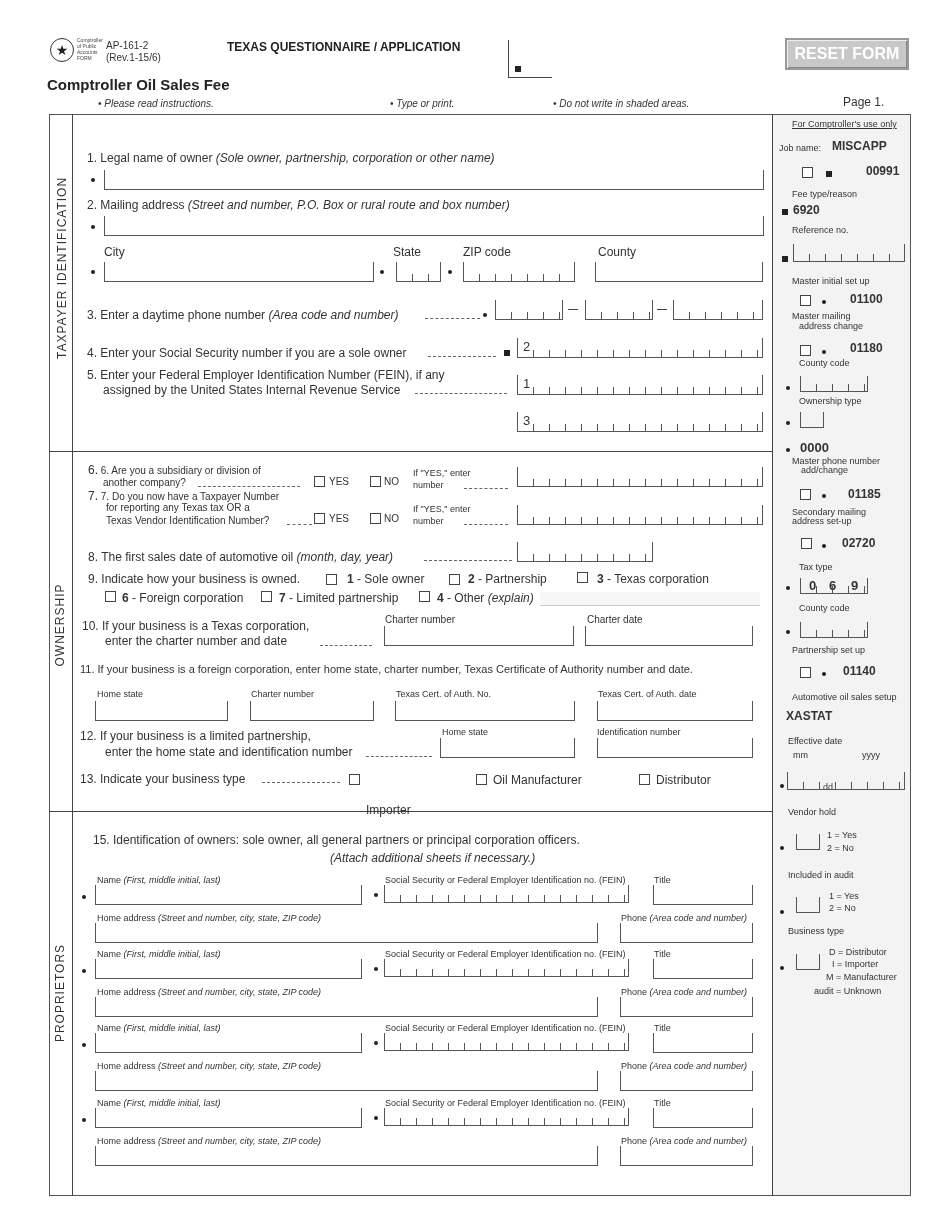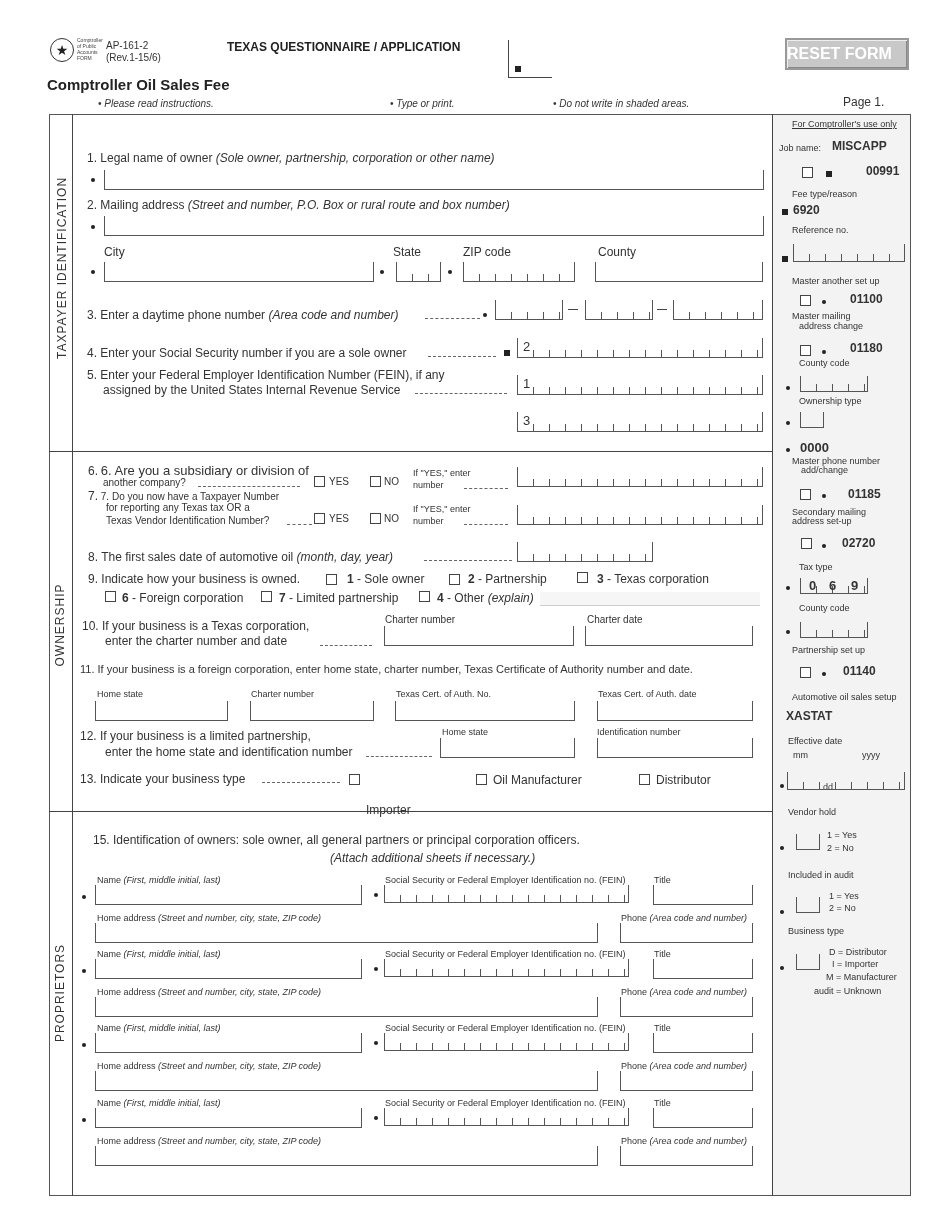--- a/index.html
+++ b/index.html
@@ -25,21 +25,21 @@
 <body>
 
 <div class="abs" style="left:50px;top:38px;width:24px;height:24px;border:1px solid #333;border-radius:50%;text-align:center;font-size:14px;line-height:22px">★</div>
 <div class="t" style="left:77px;top:37px;font-size:5px;line-height:6px;color:#444"><span>Comptroller</span><br><span>of Public</span><br><span>Accounts</span><br><span>FORM</span></div>
 <div class="t sm" style="left:106px;top:40px">AP-161-2</div>
 <div class="t sm" style="left:106px;top:52px">(Rev.1-15/6)</div>
 <div class="t b" style="left:227px;top:40px;font-size:12px;color:#222">TEXAS QUESTIONNAIRE / APPLICATION</div>
 <div class="vline" style="left:508px;top:40px;height:38px"></div>
 <div class="hline" style="left:508px;top:77px;width:44px"></div>
 <div class="sq" style="left:515px;top:66px"></div>
-<div class="abs" style="left:785px;top:38px;width:124px;height:32px;background:#c8c8c8;border:2px solid #999;box-shadow:inset 1px 1px 0 #eee,inset -1px -1px 0 #888;color:#fff;font-weight:bold;font-size:16px;text-align:left;line-height:28px">RESET FORM</div>
+<div class="abs" style="left:785px;top:38px;width:124px;height:32px;background:#c8c8c8;border:2px solid #999;box-shadow:inset 1px 1px 0 #eee,inset -1px -1px 0 #888;color:#fff;font-weight:bold;font-size:16px;text-align:center;line-height:28px">RESET FORM</div>
 <div class="t b" style="left:47px;top:76px;font-size:15px;color:#222">Comptroller Oil Sales Fee</div>
 <div class="t it sm" style="left:98px;top:98px">•  Please read instructions.</div>
 <div class="t it sm" style="left:390px;top:98px">•  Type or print.</div>
 <div class="t it sm" style="left:553px;top:98px">•  Do not write in shaded areas.</div>
 <div class="t" style="left:843px;top:95px">Page 1.</div>
 
 <div class="abs" style="left:49px;top:114px;width:862px;height:1082px;border:1px solid #555"></div>
 <div class="vline" style="left:72px;top:114px;height:1082px"></div>
 <div class="shade" style="left:773px;top:115px;width:137px;height:1080px"></div>
 <div class="vline" style="left:772px;top:114px;height:1082px"></div>
@@ -89,21 +89,21 @@
 <div class="t" style="left:87px;top:368px">5.  Enter your Federal Employer Identification Number (FEIN), if any</div>
 <div class="t" style="left:103px;top:383px">assigned by the United States Internal Revenue Service</div>
 <div class="lead" style="left:415px;top:393px;width:92px"></div>
 <div class="box ticks" style="left:517px;top:375px;width:246px;height:20px">
     <span class="t" style="left:5px;top:1px;font-size:13px">1</span>
   </div>
 <div class="box ticks" style="left:517px;top:412px;width:246px;height:20px">
     <span class="t" style="left:5px;top:1px;font-size:13px">3</span>
   </div>
 
-<div class="t sm" style="left:88px;top:463px"><span style="font-size:12px">6.</span> <span style="font-size:13px">6.  Are you a subsidiary or division of</span></div>
+<div class="t sm" style="left:88px;top:463px"><span style="font-size:12px">6.</span> <span style="font-size:10px">6.  Are you a subsidiary or division of</span></div>
 <div class="t sm" style="left:103px;top:477px">another company?</div>
 <div class="lead" style="left:198px;top:486px;width:102px"></div>
 <div class="cb" style="left:314px;top:476px"></div>
 <div class="t sm" style="left:329px;top:476px">YES</div>
 <div class="cb" style="left:370px;top:476px"></div>
 <div class="t sm" style="left:384px;top:476px">NO</div>
 <div class="t xs" style="left:413px;top:468px">If "YES," enter</div>
 <div class="t xs" style="left:413px;top:480px">number</div>
 <div class="lead" style="left:464px;top:488px;width:44px"></div>
 <div class="box ticks" style="left:517px;top:467px;width:246px;height:20px"></div>
@@ -235,21 +235,21 @@
 <div class="cb" style="left:802px;top:167px"></div>
 <div class="sq" style="left:826px;top:171px"></div>
 <div class="t b" style="left:866px;top:164px">00991</div>
 <div class="t xs" style="left:792px;top:189px">Fee type/reason</div>
 <div class="sq" style="left:782px;top:209px"></div>
 <div class="t b" style="left:793px;top:203px">6920</div>
 <div class="t xs" style="left:792px;top:225px">Reference no.</div>
 <div class="sq" style="left:782px;top:256px"></div>
 <div class="box ticks" style="left:793px;top:244px;width:112px;height:18px;background-color:transparent"></div>
 
-<div class="t xs" style="left:792px;top:276px">Master another set up</div>
+<div class="t xs" style="left:792px;top:276px">Master initial set up</div>
 <div class="cb" style="left:800px;top:295px"></div>
 <div class="dot" style="left:822px;top:300px"></div>
 <div class="t b" style="left:850px;top:292px">01100</div>
 <div class="t xs" style="left:792px;top:311px">Master mailing</div>
 <div class="t xs" style="left:799px;top:321px">address change</div>
 <div class="cb" style="left:800px;top:345px"></div>
 <div class="dot" style="left:822px;top:350px"></div>
 <div class="t b" style="left:850px;top:341px">01180</div>
 <div class="t xs" style="left:799px;top:358px">County code</div>
 <div class="dot" style="left:786px;top:386px"></div>

